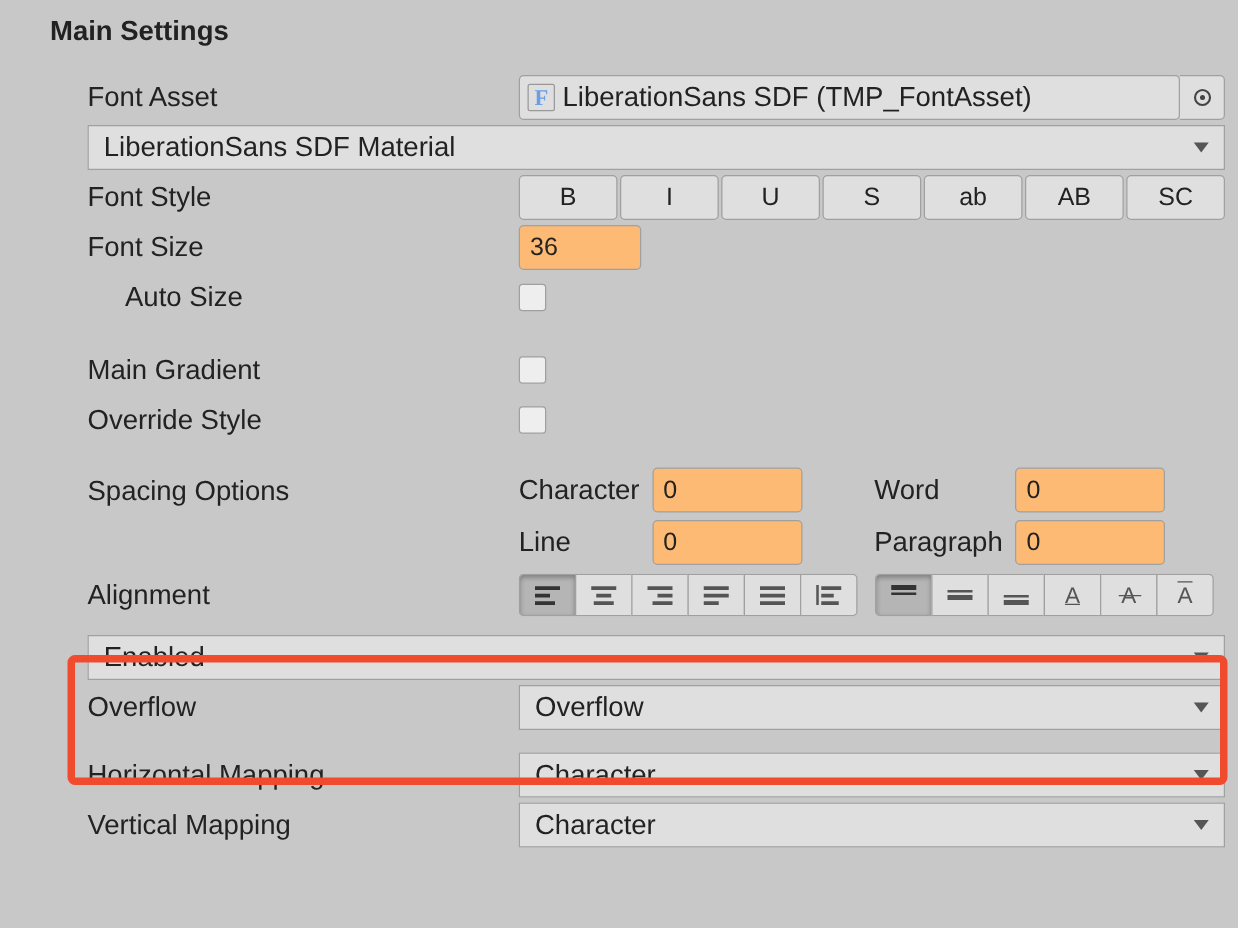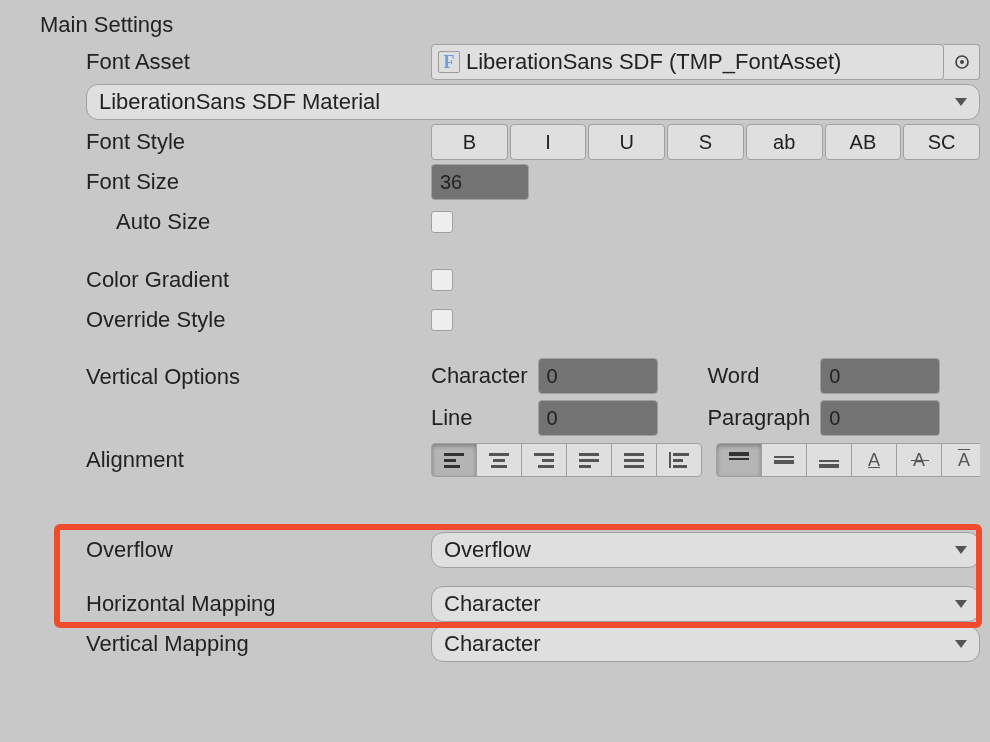--- a/index.html
+++ b/index.html
@@ -8,31 +8,30 @@
     font-family: -apple-system, BlinkMacSystemFont, "Segoe UI", Arial, sans-serif;
     font-size: 22px;
     color: #222;
     width: 990px;
     height: 742px;
     overflow: hidden;
     position: relative;
   }
   .panel { padding: 12px 0 0 0; }
   .section-header {
-    font-weight: 400;
+    font-weight: 700;
     font-size: 22px;
     padding-left: 40px;
-    margin-bottom: 4px;
+    margin-bottom: 20px;
   }
   .row {
     display: flex;
     align-items: center;
     min-height: 40px;
     padding-left: 70px;
-    margin-left: 16px;
   }
   .row.indent2 { padding-left: 100px; }
   .label-col { width: 345px; flex-shrink: 0; }
   .value-col {
     flex: 1;
     display: flex;
     align-items: center;
     gap: 4px;
     padding-right: 10px;
     min-width: 0;
@@ -69,21 +68,21 @@
     border-radius: 0 4px 4px 0;
     margin-left: -4px;
   }
   .target-svg { width: 16px; height: 16px; }
 
   .dropdown {
     flex: 1;
     height: 36px;
     background: #DFDFDF;
     border: 1px solid #A0A0A0;
-    border-radius: 12px;
+    border-radius: 0;
     display: flex;
     align-items: center;
     justify-content: space-between;
     padding: 0 12px;
     cursor: pointer;
   }
   .caret-down {
     width: 0; height: 0;
     border-left: 6px solid transparent;
     border-right: 6px solid transparent;
@@ -98,21 +97,21 @@
     border: 1px solid #A0A0A0;
     border-radius: 4px;
     font-size: 20px;
     display: flex; align-items: center; justify-content: center;
     cursor: pointer;
   }
 
   .num-input {
     width: 98px;
     height: 36px;
-    background: #737373;
+    background: #fdba74;
     border: 1px solid #A0A0A0;
     border-radius: 4px;
     padding: 0 8px;
     font-size: 20px;
     display: flex;
     align-items: center;
   }
   .checkbox {
     width: 22px; height: 22px;
     background: #EEE;
@@ -229,37 +228,37 @@
     <div class="label-col" style="width:315px">Auto Size</div>
     <div class="value-col">
       <div class="checkbox"></div>
     </div>
   </div>
 
   <div class="gap-row"></div>
 
 
   <div class="row">
-    <div class="label-col">Color Gradient</div>
+    <div class="label-col">Main Gradient</div>
     <div class="value-col">
       <div class="checkbox"></div>
     </div>
   </div>
 
   <div class="row">
     <div class="label-col">Override Style</div>
     <div class="value-col">
       <div class="checkbox"></div>
     </div>
   </div>
 
   <div class="gap-row"></div>
 
   <div class="row" style="align-items:flex-start; min-height:82px;">
-    <div class="label-col" style="padding-top:6px;">Vertical Options</div>
+    <div class="label-col" style="padding-top:6px;">Spacing Options</div>
     <div class="value-col">
       <div class="spacing-grid">
         <span>Character</span>
         <div class="num-input">0</div>
         <span>Word</span>
         <div class="num-input">0</div>
         <span>Line</span>
         <div class="num-input">0</div>
         <span>Paragraph</span>
         <div class="num-input">0</div>
@@ -345,20 +344,26 @@
             <span style="font-size:18px; text-decoration:overline; color:#555;">A</span>
           </div>
         </div>
       </div>
     </div>
   </div>
 
   <div style="height:10px;"></div>
 
   <div class="row">
+    <div class="value-col">
+      <div class="dropdown">
+        <span>Enabled</span>
+        <span class="caret-down"></span>
+      </div>
+    </div>
   </div>
 
   <div class="row">
     <div class="label-col">Overflow</div>
     <div class="value-col">
       <div class="dropdown">
         <span>Overflow</span>
         <span class="caret-down"></span>
       </div>
     </div>

